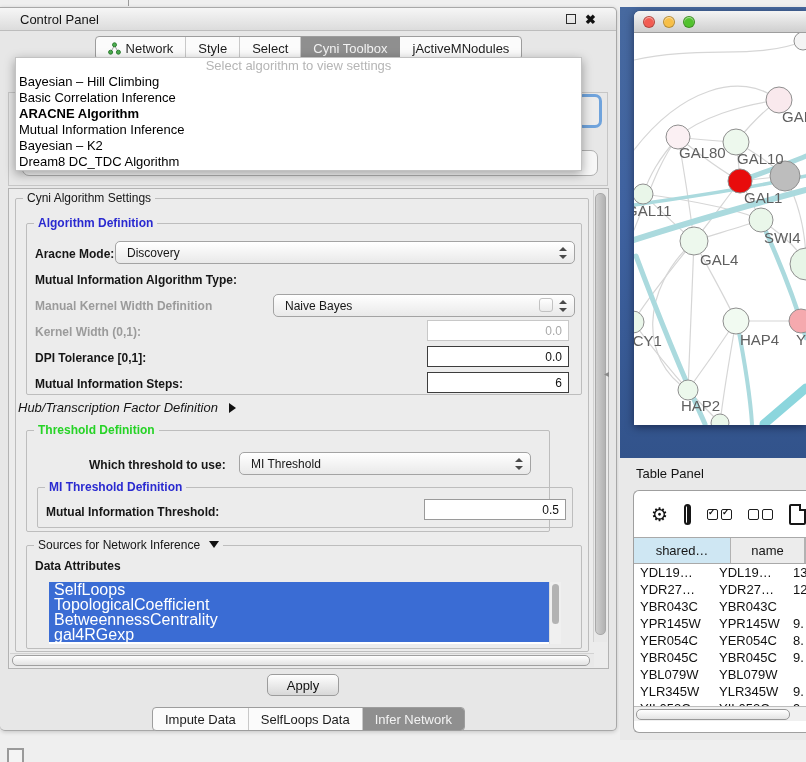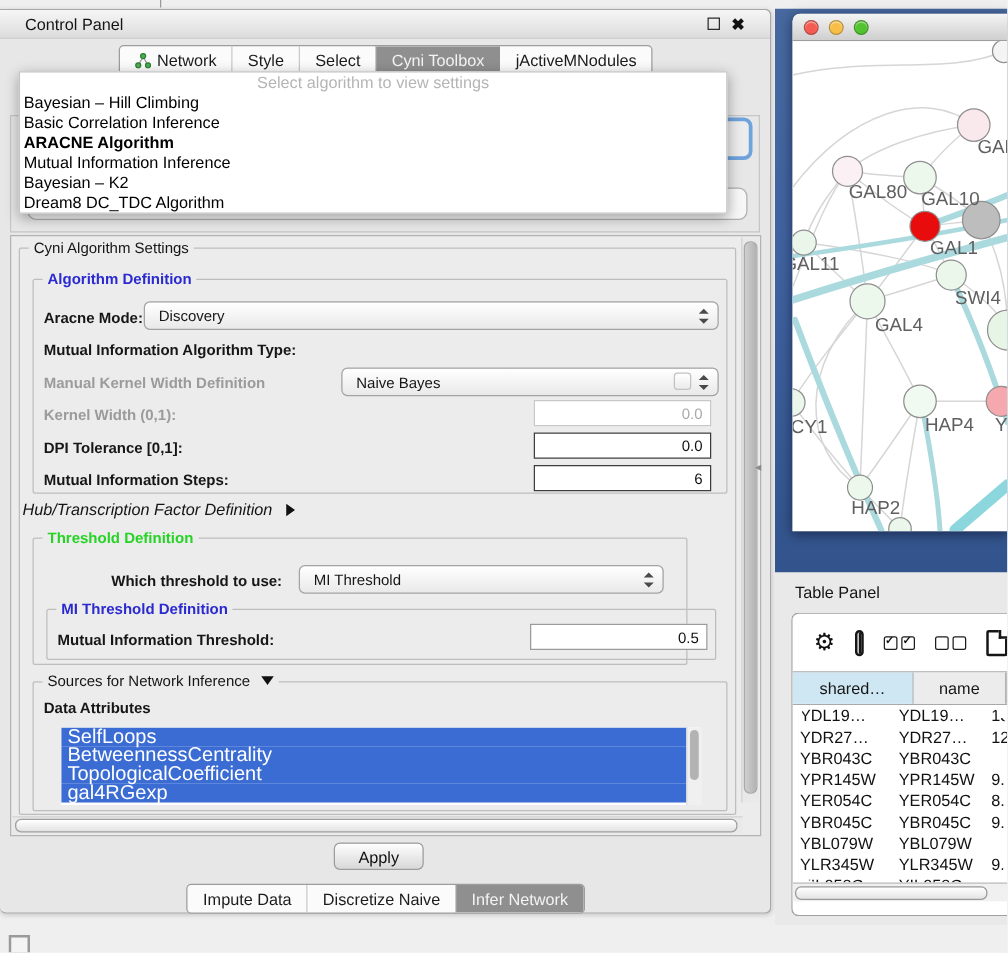--- a/index.html
+++ b/index.html
@@ -110,21 +110,21 @@
   .cbx{width:9px;height:9px;border:1.5px solid #1d1d1d;border-radius:2px;position:relative;box-sizing:content-box;}
   .cbx.on::after{content:"\2713";position:absolute;top:-3px;left:0px;font-size:9px;font-weight:bold;color:#111;}
   .page-ic{width:13px;height:17px;border:2px solid #161616;border-radius:2px;position:relative;flex:none;}
   .page-ic::after{content:"";position:absolute;right:-2px;top:-2px;width:5px;height:5px;background:#fff;
     border-left:2px solid #161616;border-bottom:2px solid #161616;}
   .t-header{height:27px;display:flex;border-top:1px solid #a9a9a9;border-bottom:1px solid #a9a9a9;box-sizing:border-box;}
   .th{box-sizing:border-box;border-right:1px solid #b2b2b2;font-size:13px;display:flex;align-items:center;
     justify-content:center;overflow:hidden;white-space:nowrap;}
   .th.blue{background:var(--header-blue);} .th.gray{background:#ececec;}
   .th.c1{width:97px;} .th.c2{width:74px;} .th.c3{flex:1;}
-  .t-body{height:142px;overflow:hidden;border-radius:22px;}
+  .t-body{height:142px;overflow:hidden;}
   .tr{display:flex;height:17px;align-items:center;font-size:13px;color:#111;}
   .td{box-sizing:border-box;padding-left:6px;overflow:hidden;white-space:nowrap;}
   .td.c1{width:79px;} .td.c2{width:74px;} .td.c3{flex:1;}
   .t-hscroll{height:14px;background:#f0f0f0;border-top:1px solid #bdbdbd;position:relative;}
   .t-hthumb{position:absolute;left:2px;top:1.5px;height:9px;width:152px;background:linear-gradient(#fff,#e4e4e4);
     border:1px solid #999;border-radius:5px;}
   .palette-grip{position:absolute;left:7px;top:748px;width:17px;height:16px;border:2px solid #9a9a9a;
     background:#f4f4f4;box-sizing:border-box;}
 </style>
 </head>
@@ -244,22 +244,22 @@
 
       <div class="grp" style="left:10px;top:346px;width:556px;height:104px;">
         <span class="grp-title">
           <span>Sources for Network Inference</span>
           <span class="tri-down"></span>
         </span>
         <span class="attr-lbl" style="left:8px;top:13px;">Data Attributes</span>
         <div class="attr-list" style="left:22px;top:36px;width:512px;height:62px;">
           <div style="margin-right:11px;">
               <div class="attr-item">SelfLoops</div>
+              <div class="attr-item">TopologicalCoefficient</div>
               <div class="attr-item">BetweennessCentrality</div>
-              <div class="attr-item">TopologicalCoefficient</div>
               <div class="attr-item">gal4RGexp</div>
             </div>
           <div class="attr-scroll">
             <div class="attr-thumb"></div>
           </div>
         </div>
       </div>
     </div>
 
     <div class="vscroll">
@@ -271,21 +271,21 @@
   </div>
 
   <button class="apply-btn">Apply</button>
 
   <div class="btabrow">
     <div class="tabstrip">
         <div class="tab">
           <span>Impute Data</span>
         </div>
         <div class="tab">
-          <span>Discretize Naive</span>
+          <span>SelfLoops Data</span>
         </div>
         <div class="tab sel">
           <span>Infer Network</span>
         </div>
       </div>
   </div>
 
   <div class="desktop-blue"></div>
 
   <div class="net-window">

